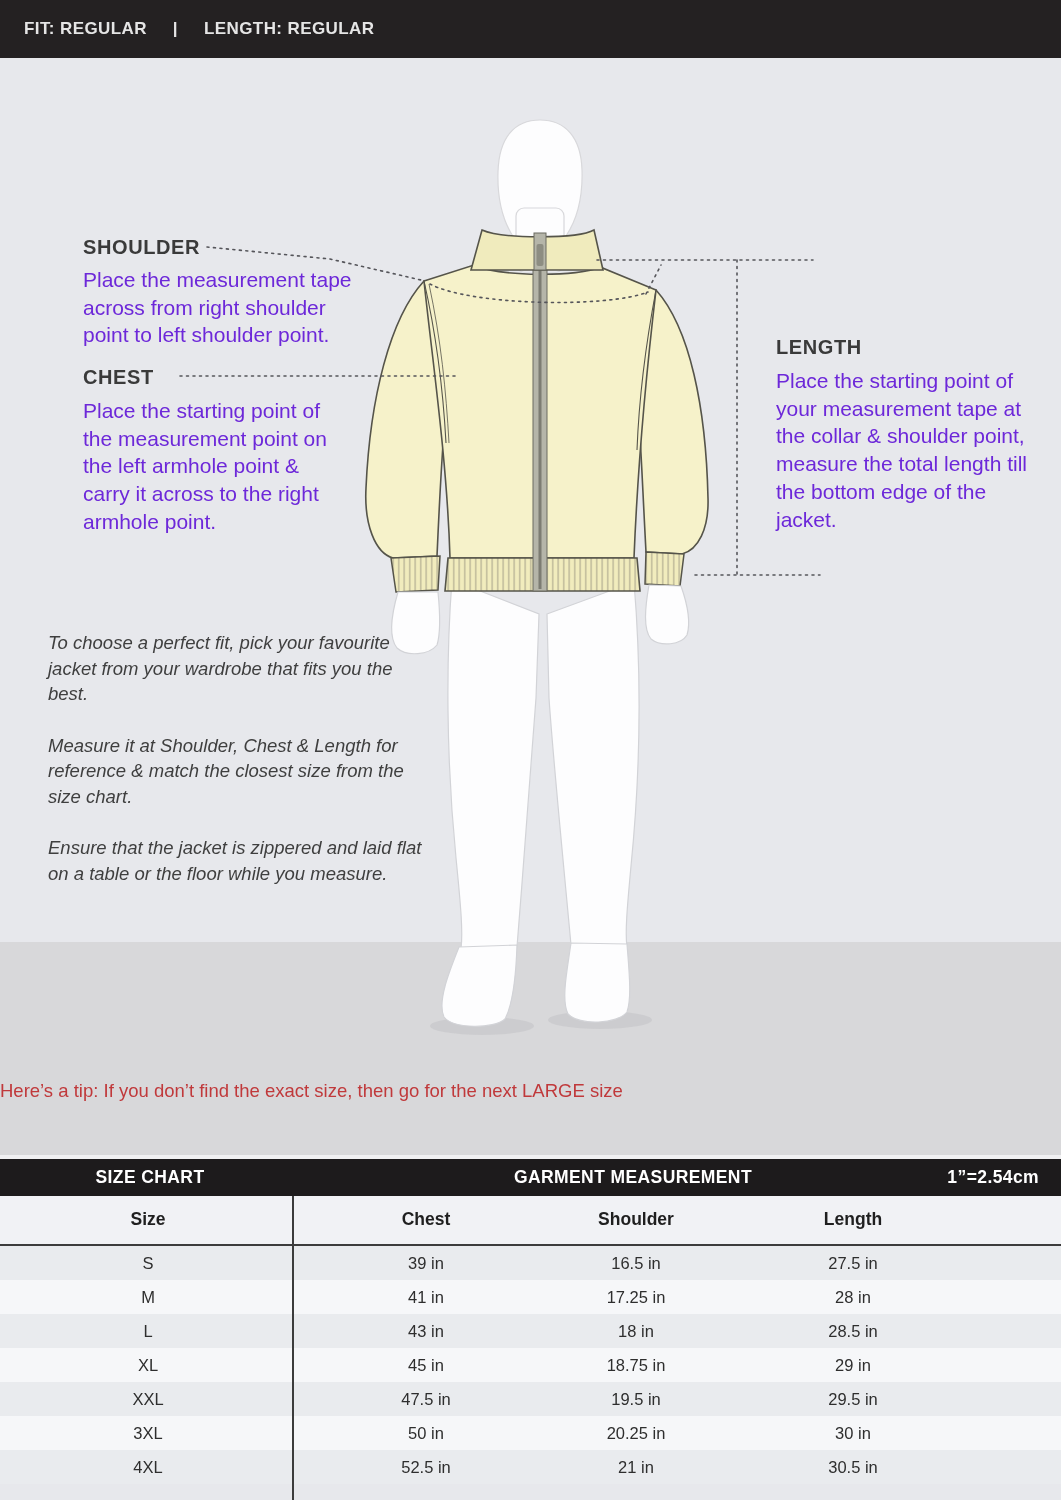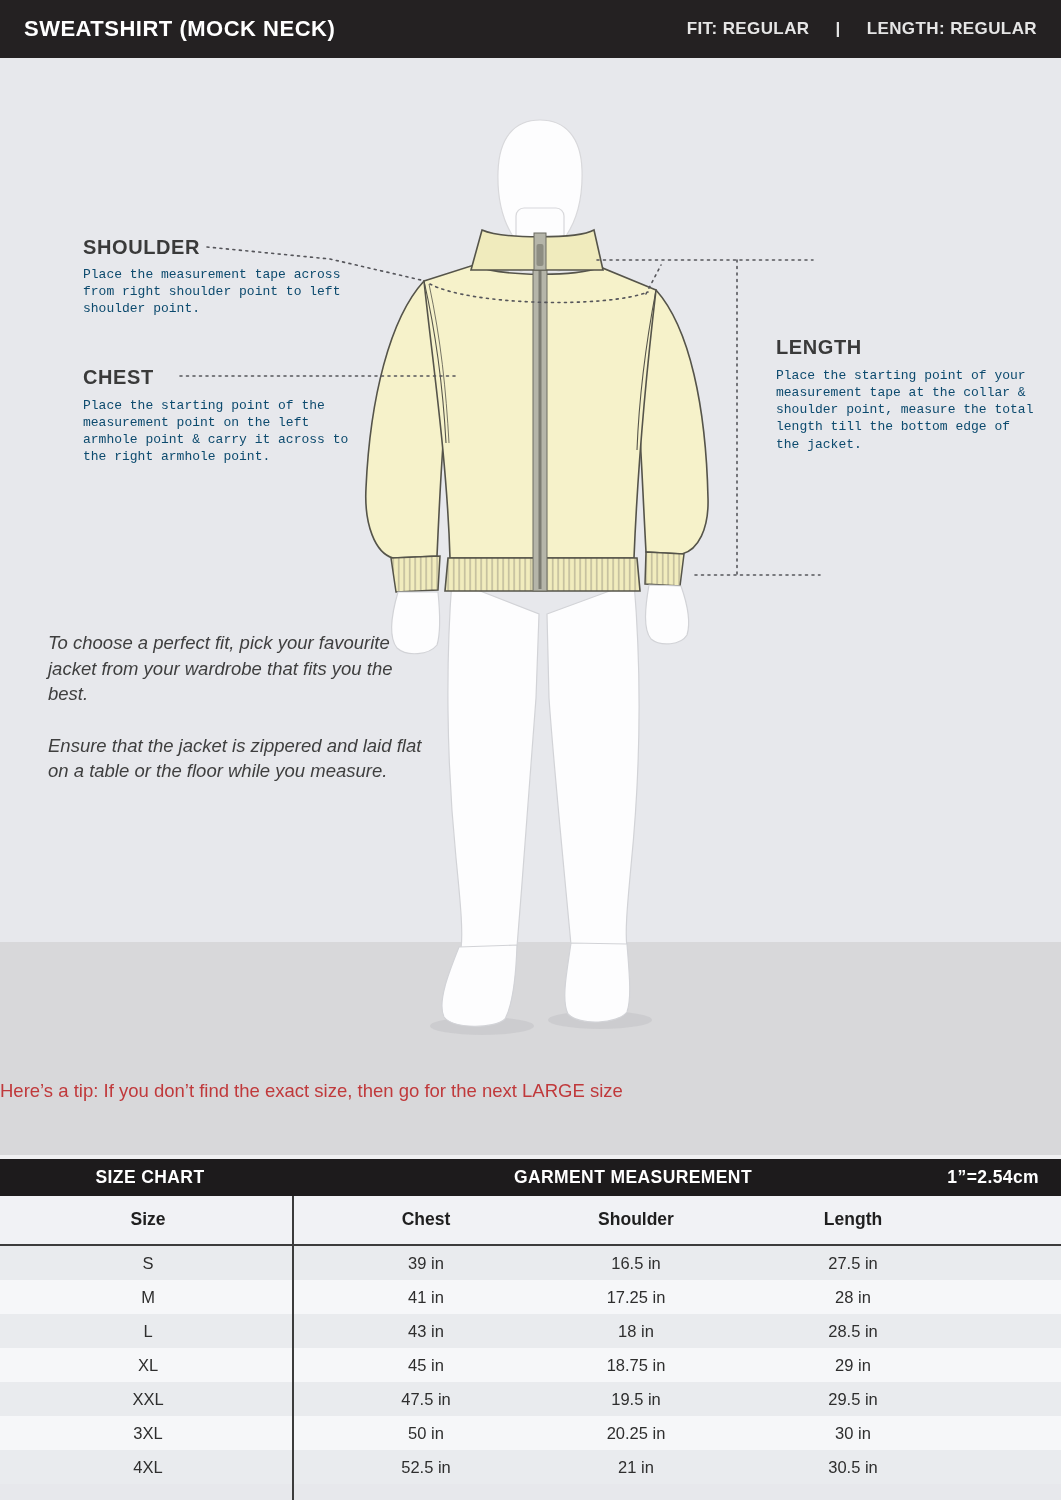--- a/index.html
+++ b/index.html
@@ -33,21 +33,21 @@
     position:absolute; left:0; top:884px; width:1061px; height:213px;
     background:#d8d8da;
   }
   .figure-svg { position:absolute; left:0; top:0; width:1061px; height:1097px; }
 
   .anno-title {
     position:absolute; font-size:20px; font-weight:bold; color:#3a3a3a;
     letter-spacing:0.6px;
   }
   .anno-body {
-    position:absolute; font-size:13px; color:#0c4a6e; line-height:1.32;font-family:Liberation Mono, monospace;
+    position:absolute; font-size:21px; color:#6d28d9; line-height:1.32;
   }
   .anno-shoulder-title { left:83px; top:178px; }
   .anno-shoulder-body  { left:83px; top:208px; width:280px; }
   .anno-chest-title    { left:83px; top:308px; }
   .anno-chest-body     { left:83px; top:339px; width:268px; }
   .anno-length-title   { left:776px; top:278px; }
   .anno-length-body    { left:776px; top:309px; width:262px; }
 
   .instructions {
     position:absolute; left:48px; top:572px; width:380px;
@@ -90,21 +90,20 @@
   .trow .cell { top:8px; font-size:16.5px; color:#2e2e2e; }
   .trow.odd  { background:#e9ebee; }
   .trow.even { background:#f6f7f9; }
 </style>
 </head>
 <body>
 
 <div id="canvas">
 
   <div class="topbar">
-    <div class="title">SWEATSHIRT (MOCK NECK)</div>
     <div class="fitinfo">
       <span>FIT: REGULAR</span>
       <span>|</span>
       <span>LENGTH: REGULAR</span>
     </div>
   </div>
 
   <div class="illustration">
     <div class="floorband"></div>
 
@@ -174,20 +173,21 @@
     <div class="anno-body anno-shoulder-body">Place the measurement tape across from right shoulder point to left shoulder point.</div>
 
     <div class="anno-title anno-chest-title">CHEST</div>
     <div class="anno-body anno-chest-body">Place the starting point of the measurement point on the left armhole point &amp; carry it across to the right armhole point.</div>
 
     <div class="anno-title anno-length-title">LENGTH</div>
     <div class="anno-body anno-length-body">Place the starting point of your measurement tape at the collar &amp; shoulder point, measure the total length till the bottom edge of the jacket.</div>
 
     <div class="instructions">
       <p>To choose a perfect fit, pick your favourite jacket from your wardrobe that fits you the best.</p>
+      <p>Measure it at Shoulder, Chest &amp; Length for reference &amp; match the closest size from the size chart.</p>
       <p>Ensure that the jacket is zippered and laid flat on a table or the floor while you measure.</p>
     </div>
 
     <div class="tip">Here’s a tip: If you don’t find the exact size, then go for the next LARGE size</div>
   </div>
 
   <div class="sizechart">
     <div class="strip"></div>
 
     <div class="chartbar">

